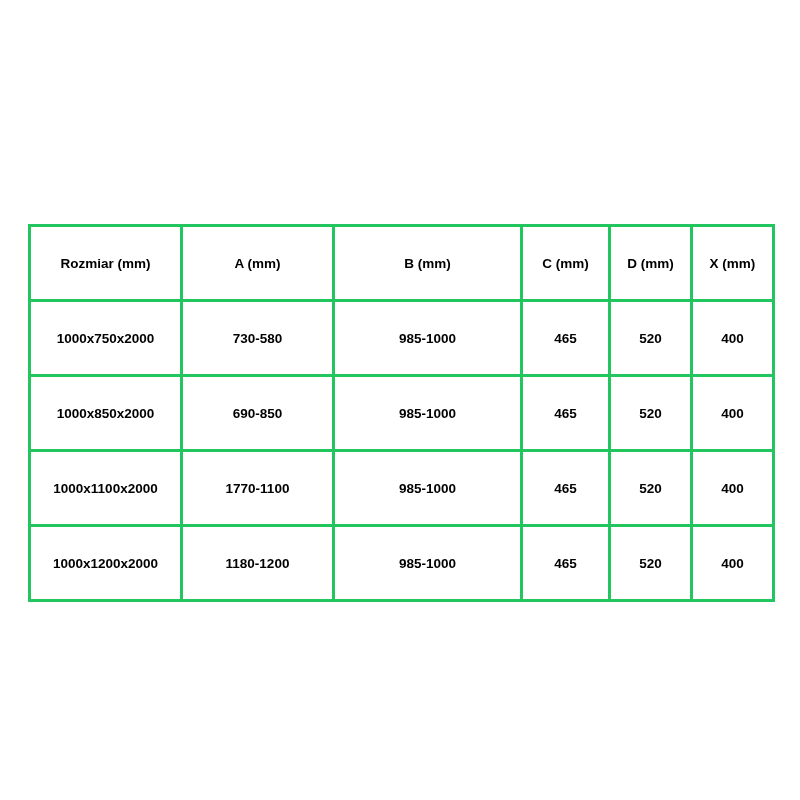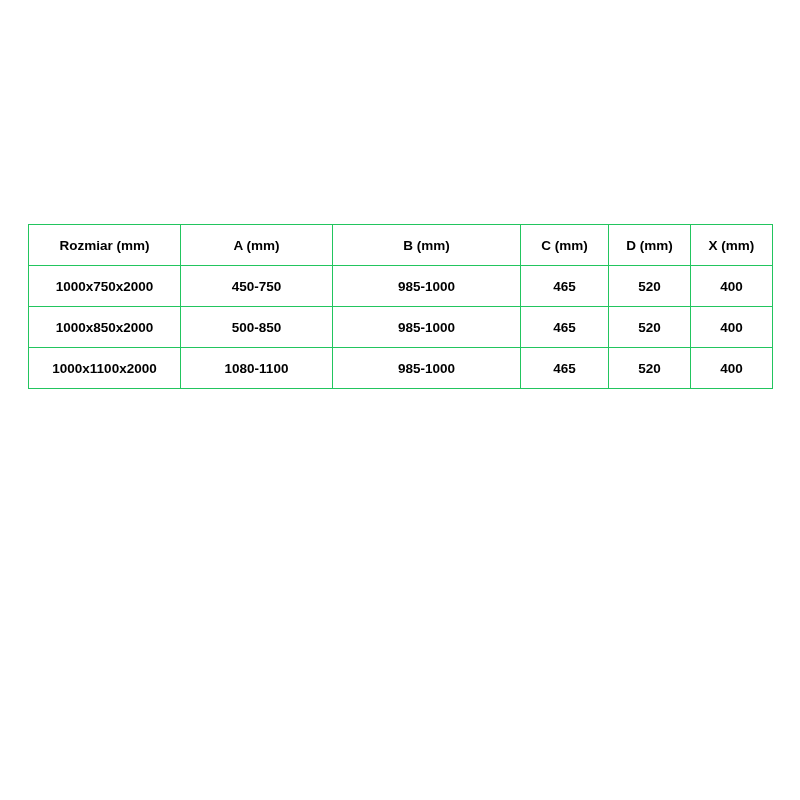--- a/index.html
+++ b/index.html
@@ -25,26 +25,26 @@
     top: 224px;
     width: 744px;
   }
   table.dim-table {
     border-collapse: collapse;
     width: 744px;
     table-layout: fixed;
   }
   table.dim-table td,
   table.dim-table th {
-    border: 1px solid #22c55e;
+    border: 3px solid #22c55e;
     text-align: center;
     vertical-align: middle;
     font-size: 13.5px;
     font-weight: bold;
-    padding: 0;
+    padding: 16px;
     height: 40px;
     white-space: nowrap;
     margin-top: 40px;
   }
   table.dim-table thead th {
     height: 40px;
   }
   col.c-size  { width: 152px; }
   col.c-a     { width: 152px; }
   col.c-b     { width: 188px; }
@@ -72,37 +72,45 @@
           <th>A (mm)</th>
           <th>B (mm)</th>
           <th>C (mm)</th>
           <th>D (mm)</th>
           <th>X (mm)</th>
         </tr>
       </thead>
       <tbody>
         <tr>
           <td>1000x750x2000</td>
-          <td>450-750</td>
+          <td>730-580</td>
           <td>985-1000</td>
           <td>465</td>
           <td>520</td>
           <td>400</td>
         </tr>
         <tr>
           <td>1000x850x2000</td>
-          <td>500-850</td>
+          <td>690-850</td>
           <td>985-1000</td>
           <td>465</td>
           <td>520</td>
           <td>400</td>
         </tr>
         <tr>
           <td>1000x1100x2000</td>
-          <td>1080-1100</td>
+          <td>1770-1100</td>
+          <td>985-1000</td>
+          <td>465</td>
+          <td>520</td>
+          <td>400</td>
+        </tr>
+        <tr>
+          <td>1000x1200x2000</td>
+          <td>1180-1200</td>
           <td>985-1000</td>
           <td>465</td>
           <td>520</td>
           <td>400</td>
         </tr>
       </tbody>
     </table>
   </div>
 </div>
 

